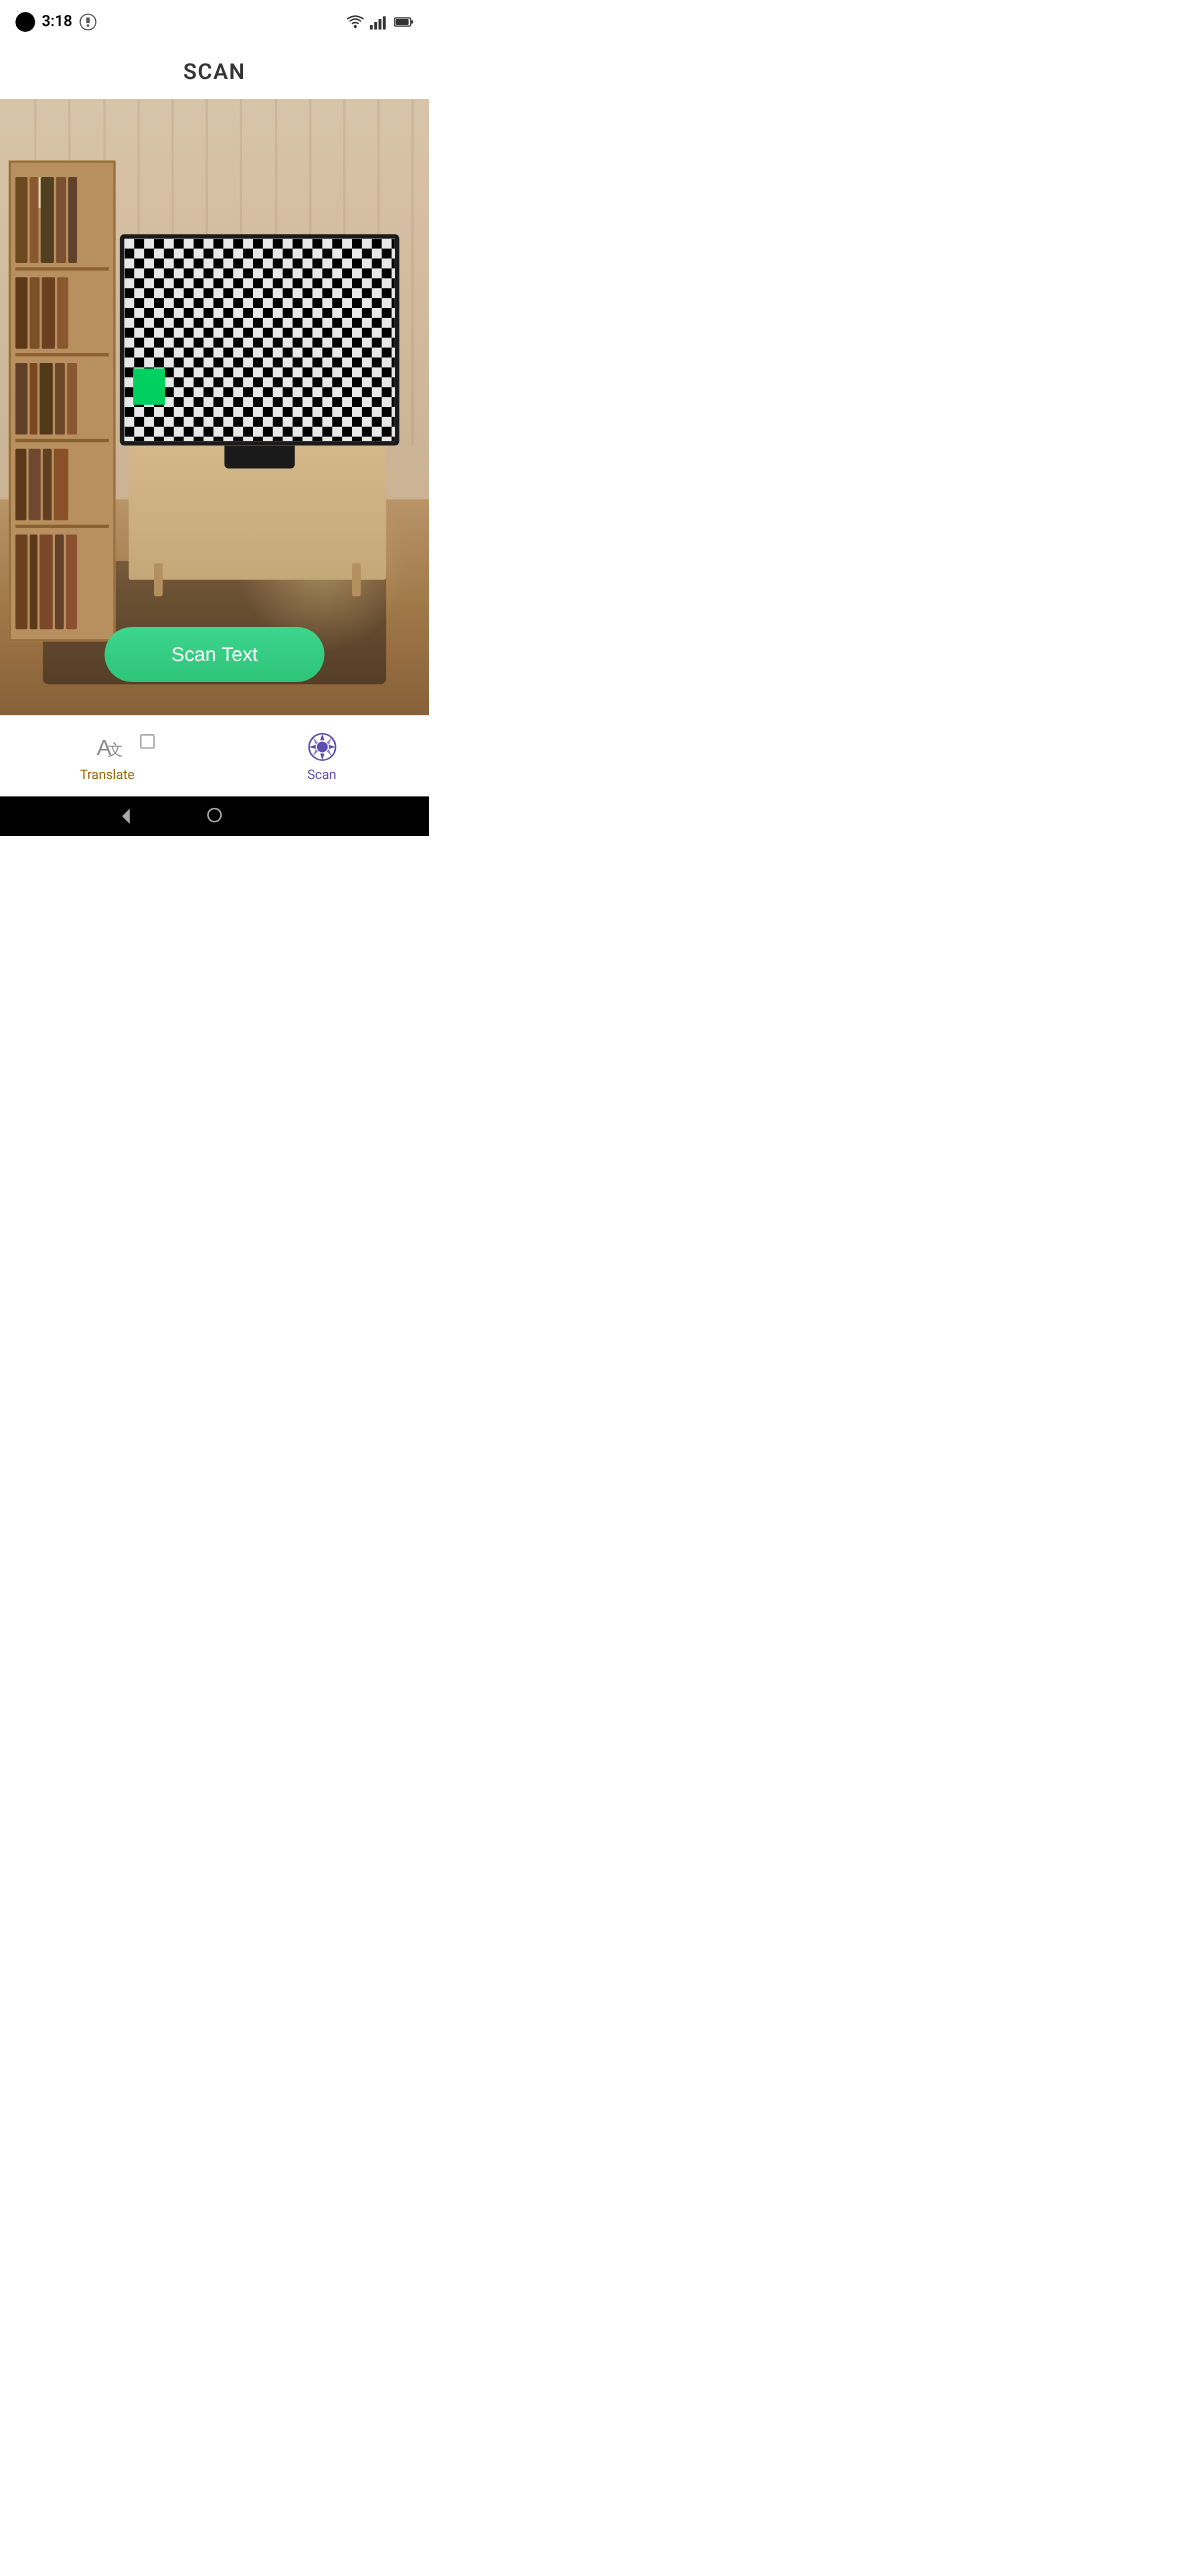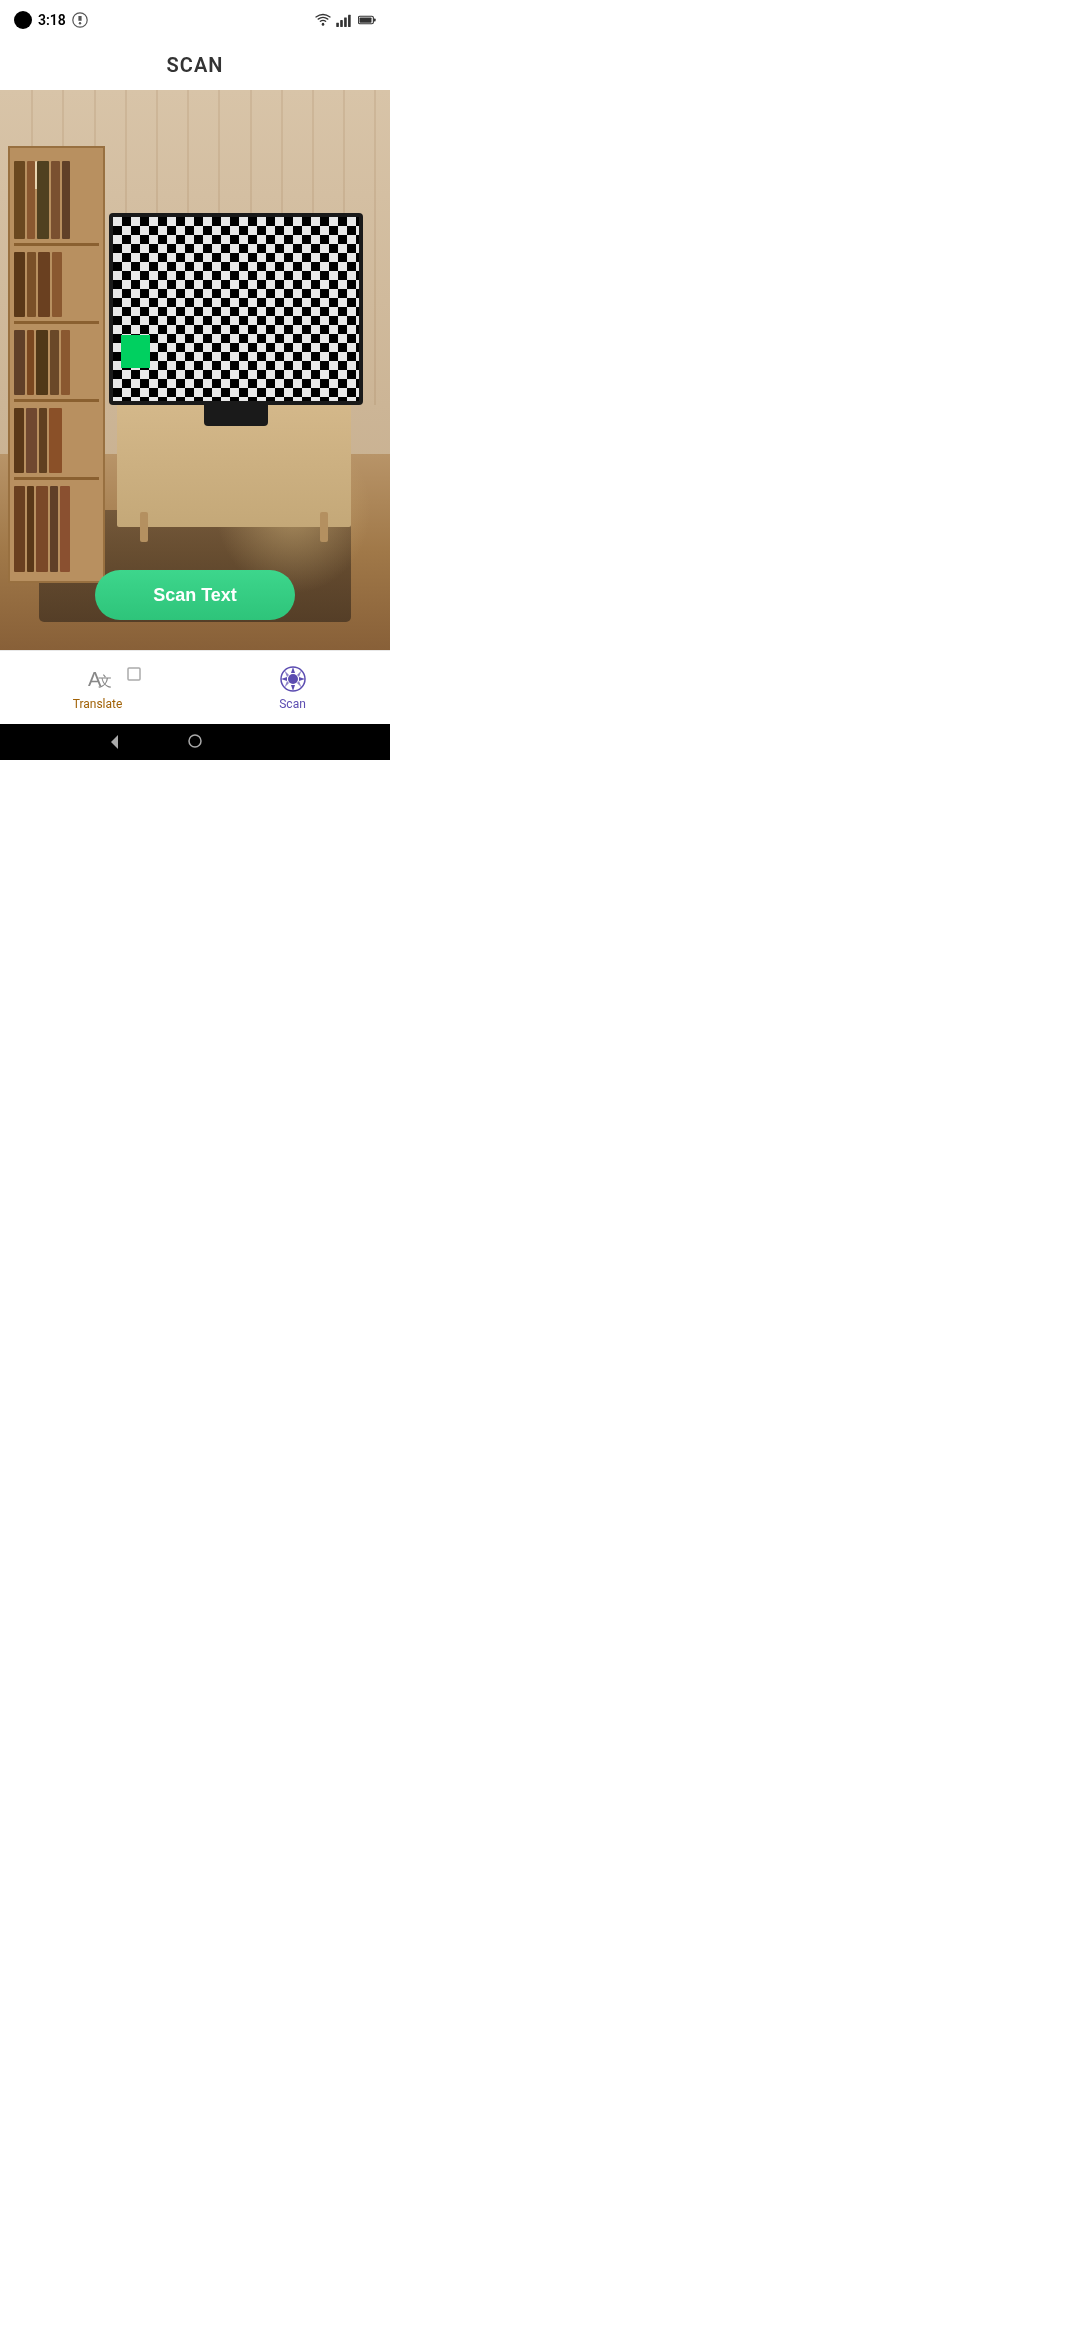--- a/index.html
+++ b/index.html
@@ -283,21 +283,21 @@
       border: none;
       border-radius: 28px;
       cursor: pointer;
       display: flex;
       align-items: center;
       justify-content: center;
     }
 
     .scan-text-label {
       font-size: 18px;
-      font-weight: 700;
+      font-weight: 400;
       color: #fff;
     }
 
     
     .bottom-nav {
       width: 100%;
       height: 74px;
       background: #fff;
       display: flex;
       align-items: center;

